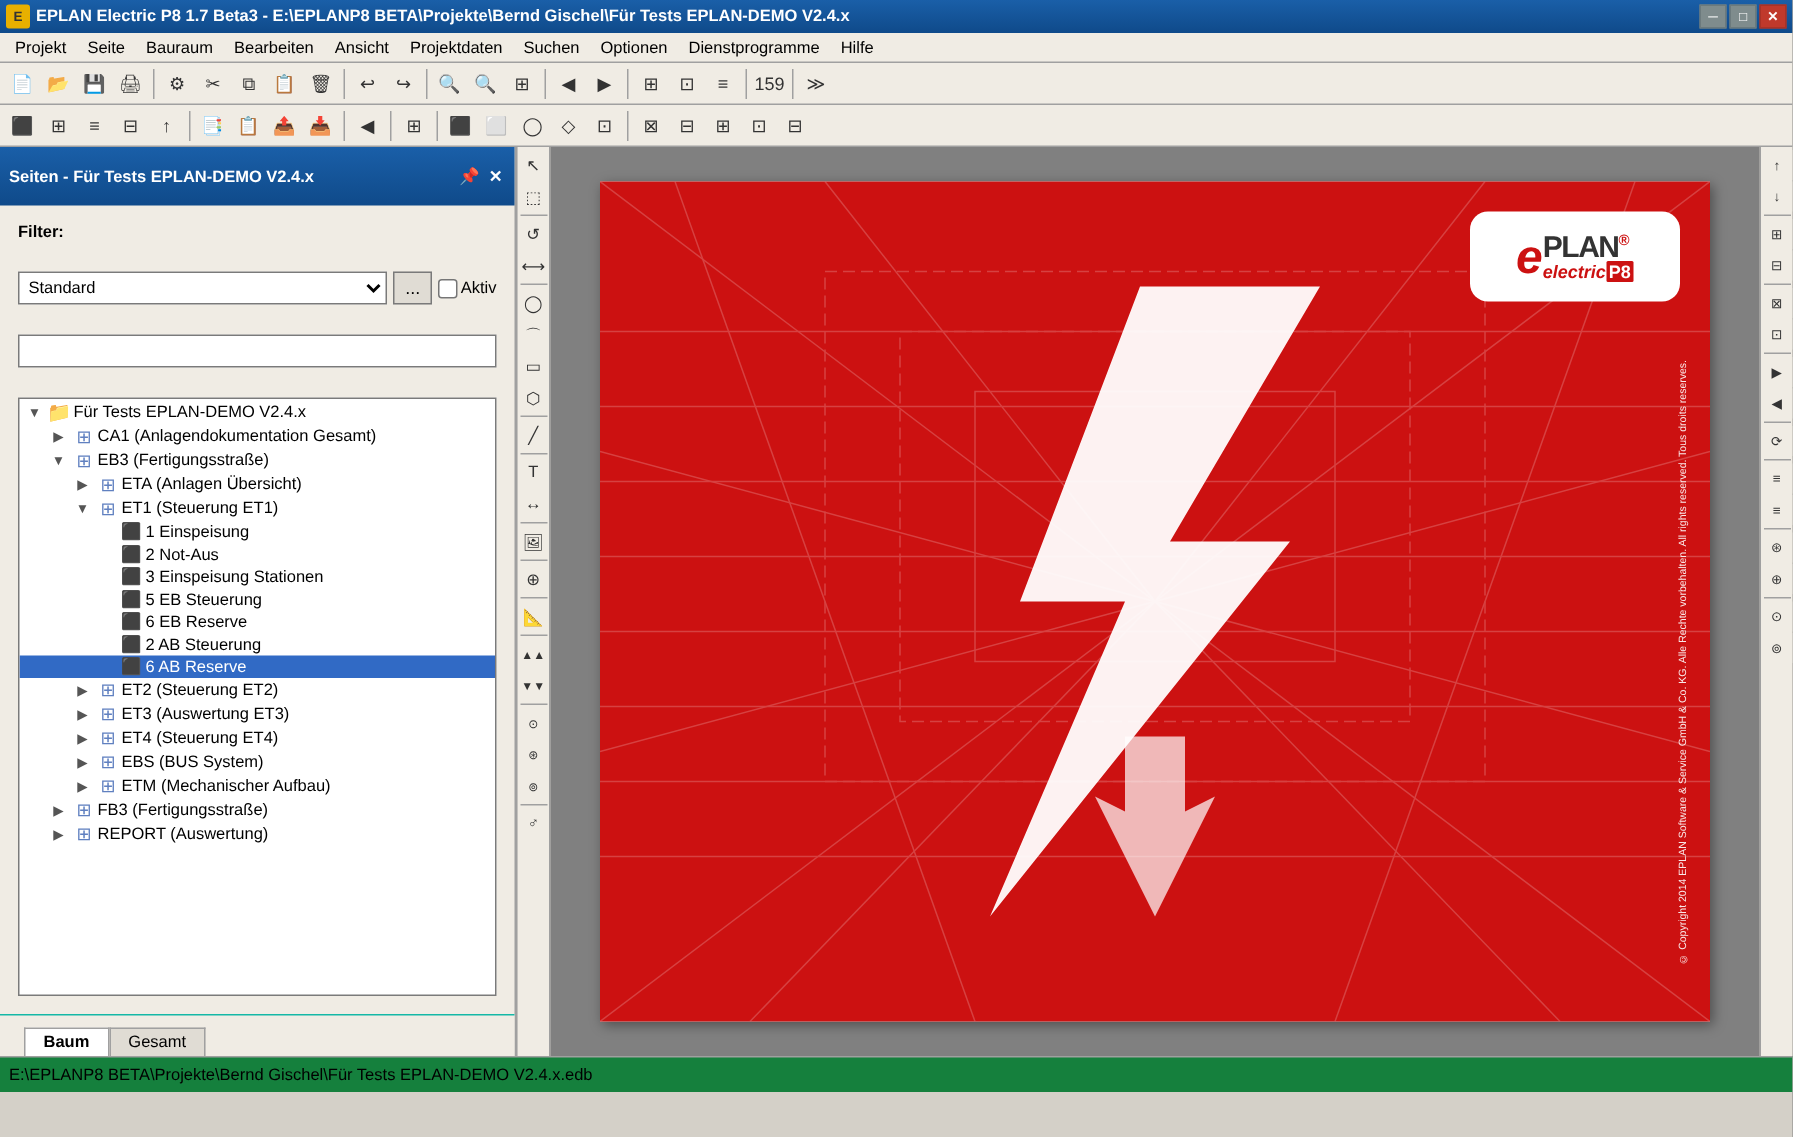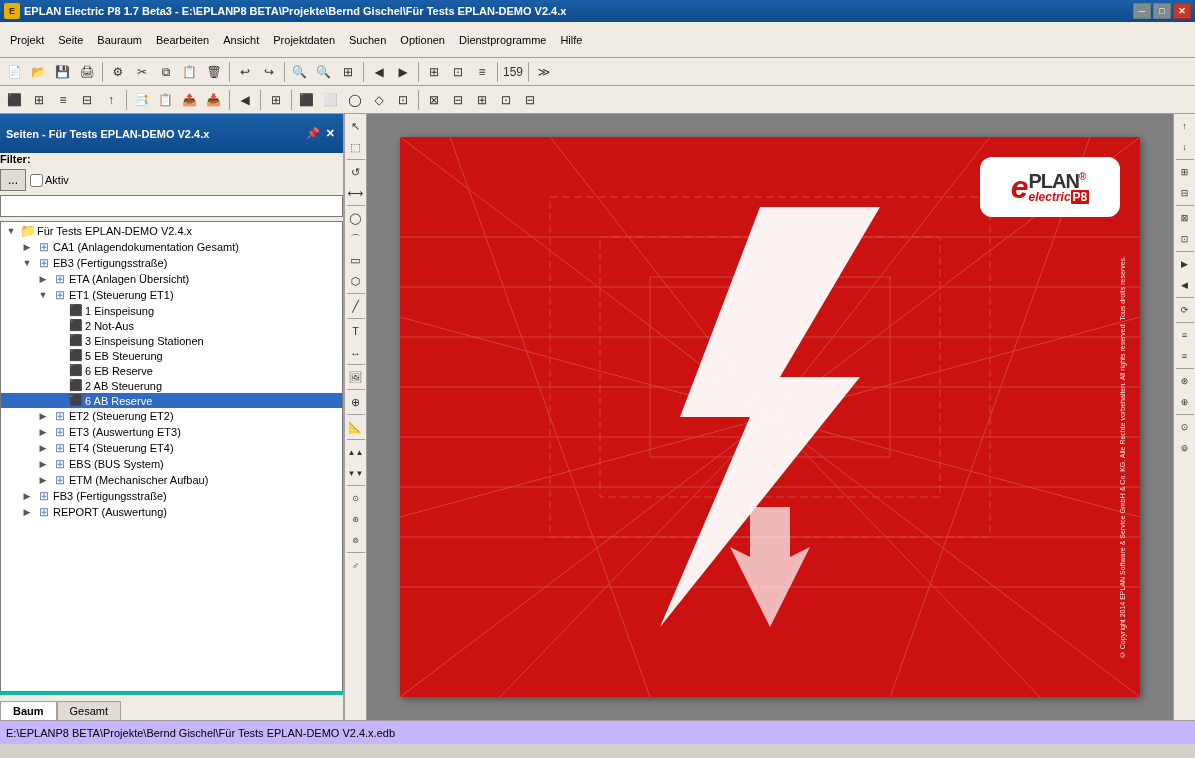--- a/index.html
+++ b/index.html
@@ -20,21 +20,21 @@
     #titlebar-left { display: flex; align-items: center; gap: 4px; }
     #titlebar-icon { width: 16px; height: 16px; background: #e8b000; border-radius: 2px; display: flex; align-items: center; justify-content: center; font-size: 9px; color: #333; font-weight: bold; }
     #titlebar-buttons { display: flex; gap: 2px; }
     .tb-btn { width: 18px; height: 16px; background: #c0392b; border: 1px solid #a93226; color: white; font-size: 9px; cursor: pointer; display: flex; align-items: center; justify-content: center; }
     .tb-btn.min { background: #7f8c8d; border-color: #6c7a7d; }
     .tb-btn.max { background: #7f8c8d; border-color: #6c7a7d; }
 
     
     #menubar {
       background: #f0ece4;
-      height: 36px;
+      height: 20px;
       display: flex;
       align-items: center;
       padding: 0 4px;
       border-bottom: 1px solid #a0a0a0;
       gap: 2px;
     }
     .menu-item { padding: 2px 6px; cursor: pointer; font-size: 11px; color: #000; }
 
     
     .toolbar {
@@ -90,21 +90,21 @@
       color: white;
       height: 39px;
       display: flex;
       align-items: center;
       padding: 0 6px;
       font-size: 11px;
       font-weight: bold;
       justify-content: space-between;
     }
 
-    #panel-body { flex: 1; padding: 0; display: flex; flex-direction: column; gap: 4px; overflow: hidden; }
+    #panel-body { flex: 1; padding: 12px; display: flex; flex-direction: column; gap: 20px; overflow: hidden; }
 
     .filter-row { display: flex; align-items: center; gap: 4px; }
     .filter-select {
       flex: 1; height: 22px; border: 1px solid #7a7a7a; background: white;
       font-size: 11px; padding: 0 2px;
     }
     .filter-dots-btn {
       width: 26px; height: 22px; background: #e0dcd4; border: 1px solid #7a7a7a;
       cursor: pointer; font-size: 12px; display: flex; align-items: center; justify-content: center;
     }
@@ -126,24 +126,24 @@
     .tree-icon { width: 18px; display: inline-flex; align-items: center; justify-content: center; }
     .tree-label { flex: 1; }
 
     
     .icon-folder { color: #f0c040; font-size: 13px; }
 
     
     #bottom-tabs {
       height: 28px;
       background: #f0ece4;
-      border-top: 3px solid #14b8a6;
+      border-top: 1px solid #14b8a6;
       display: flex;
       align-items: flex-end;
-      padding: 0 0;
+      padding: 0 16px;
     }
     .tab-btn {
       padding: 3px 12px; border: 1px solid #a0a0a0; background: #e0dcd4;
       font-size: 11px; cursor: pointer; border-bottom: none;
     }
     .tab-btn.active { background: white; font-weight: bold; }
 
     
     #right-panel {
       flex: 1;
@@ -218,21 +218,21 @@
       padding: 10px 16px;
       display: flex; flex-direction: column; align-items: center; justify-content: center;
       width: 140px; height: 60px;
     }
     #logo-eplan { display: flex; align-items: center; }
     #logo-e { color: #cc1111; font-size: 28px; font-weight: 900; font-style: italic; }
 
     
     #statusbar {
       height: 24px;
-      background: #c4b5fd;
+      background: #15803d;
       border-top: 1px solid #a0a0a0;
       display: flex;
       align-items: center;
       padding: 0 6px;
       font-size: 11px;
     }
 
     
     #tree-container::-webkit-scrollbar { width: 12px; }
     #tree-container::-webkit-scrollbar-track { background: #f0ece4; }
@@ -336,20 +336,23 @@
       <span>Seiten - Für Tests EPLAN-DEMO V2.4.x</span>
       <div style="display:flex;gap:2px;">
         <span class="panel-ctrl-btn">📌</span>
         <span class="panel-ctrl-btn">✕</span>
       </div>
     </div>
     <div id="panel-body">
 
       <div style="font-weight:bold;font-size:11px;">Filter:</div>
       <div class="filter-row">
+        <select class="filter-select">
+          <option>Standard</option>
+        </select>
         <button class="filter-dots-btn">...</button>
         <div class="aktiv-check">
           <input type="checkbox" style="">
           <span>Aktiv</span>
         </div>
       </div>
 
       <input type="text" class="wert-input" style="">
 
       <div id="tree-container">

